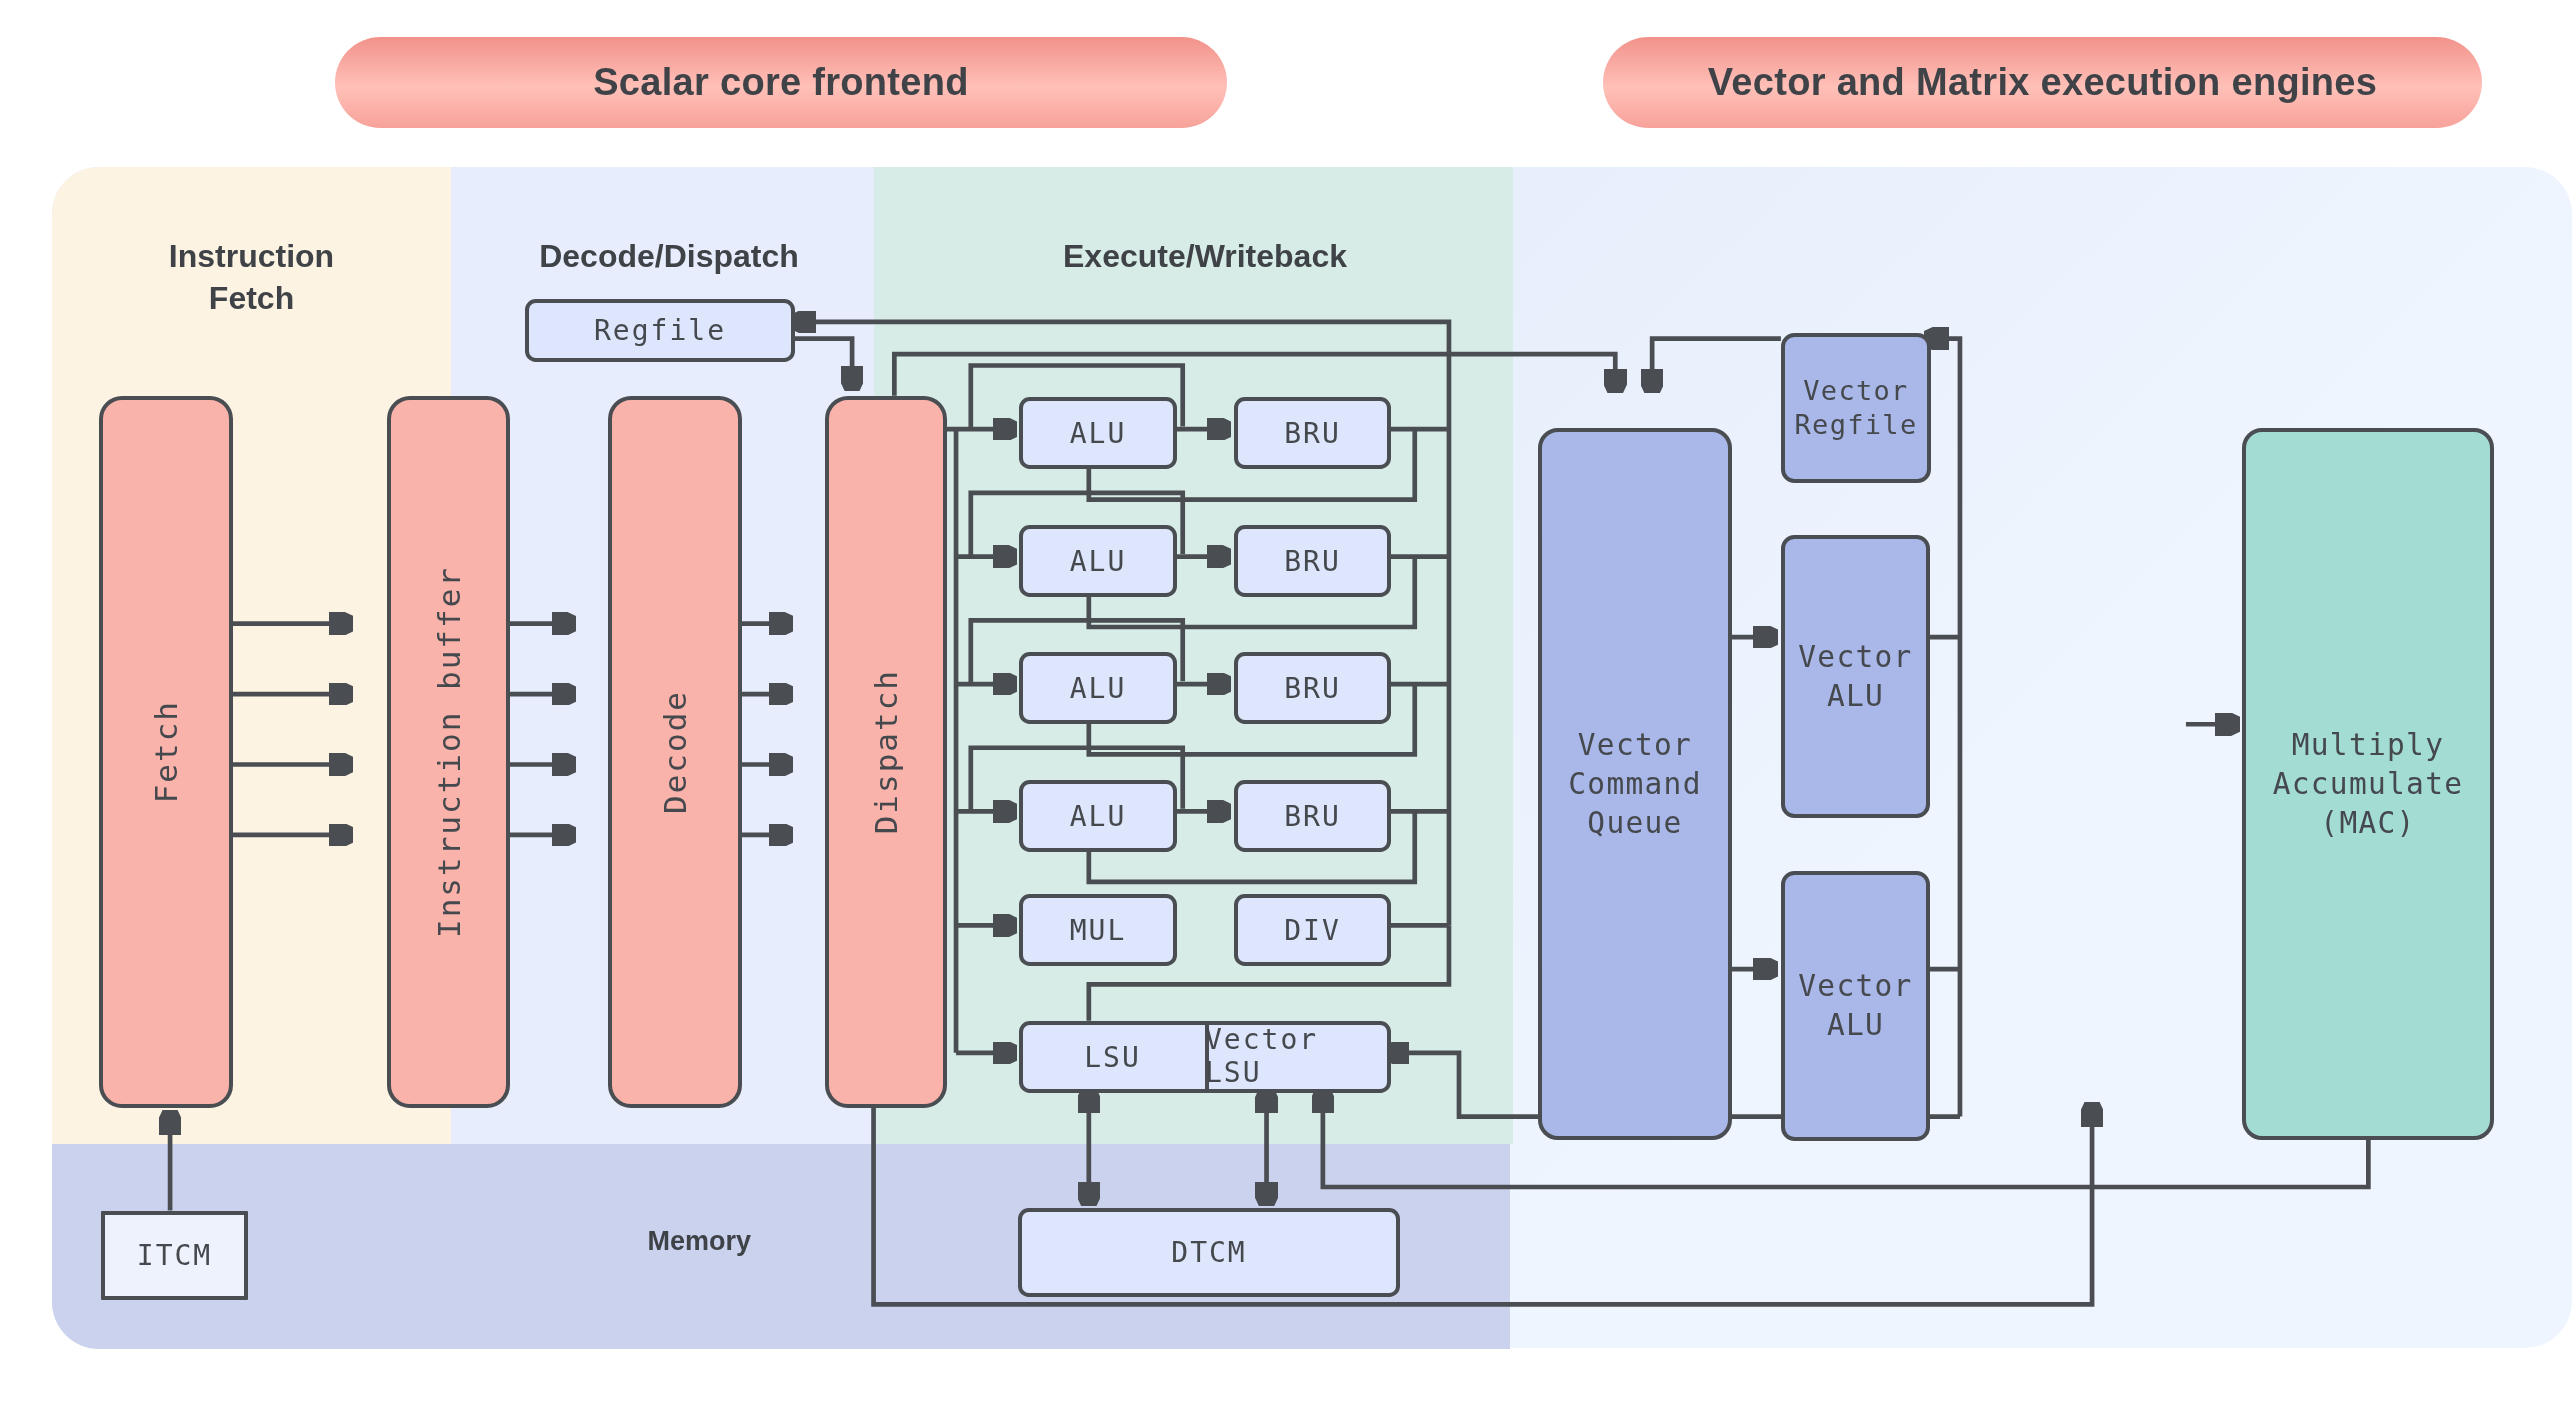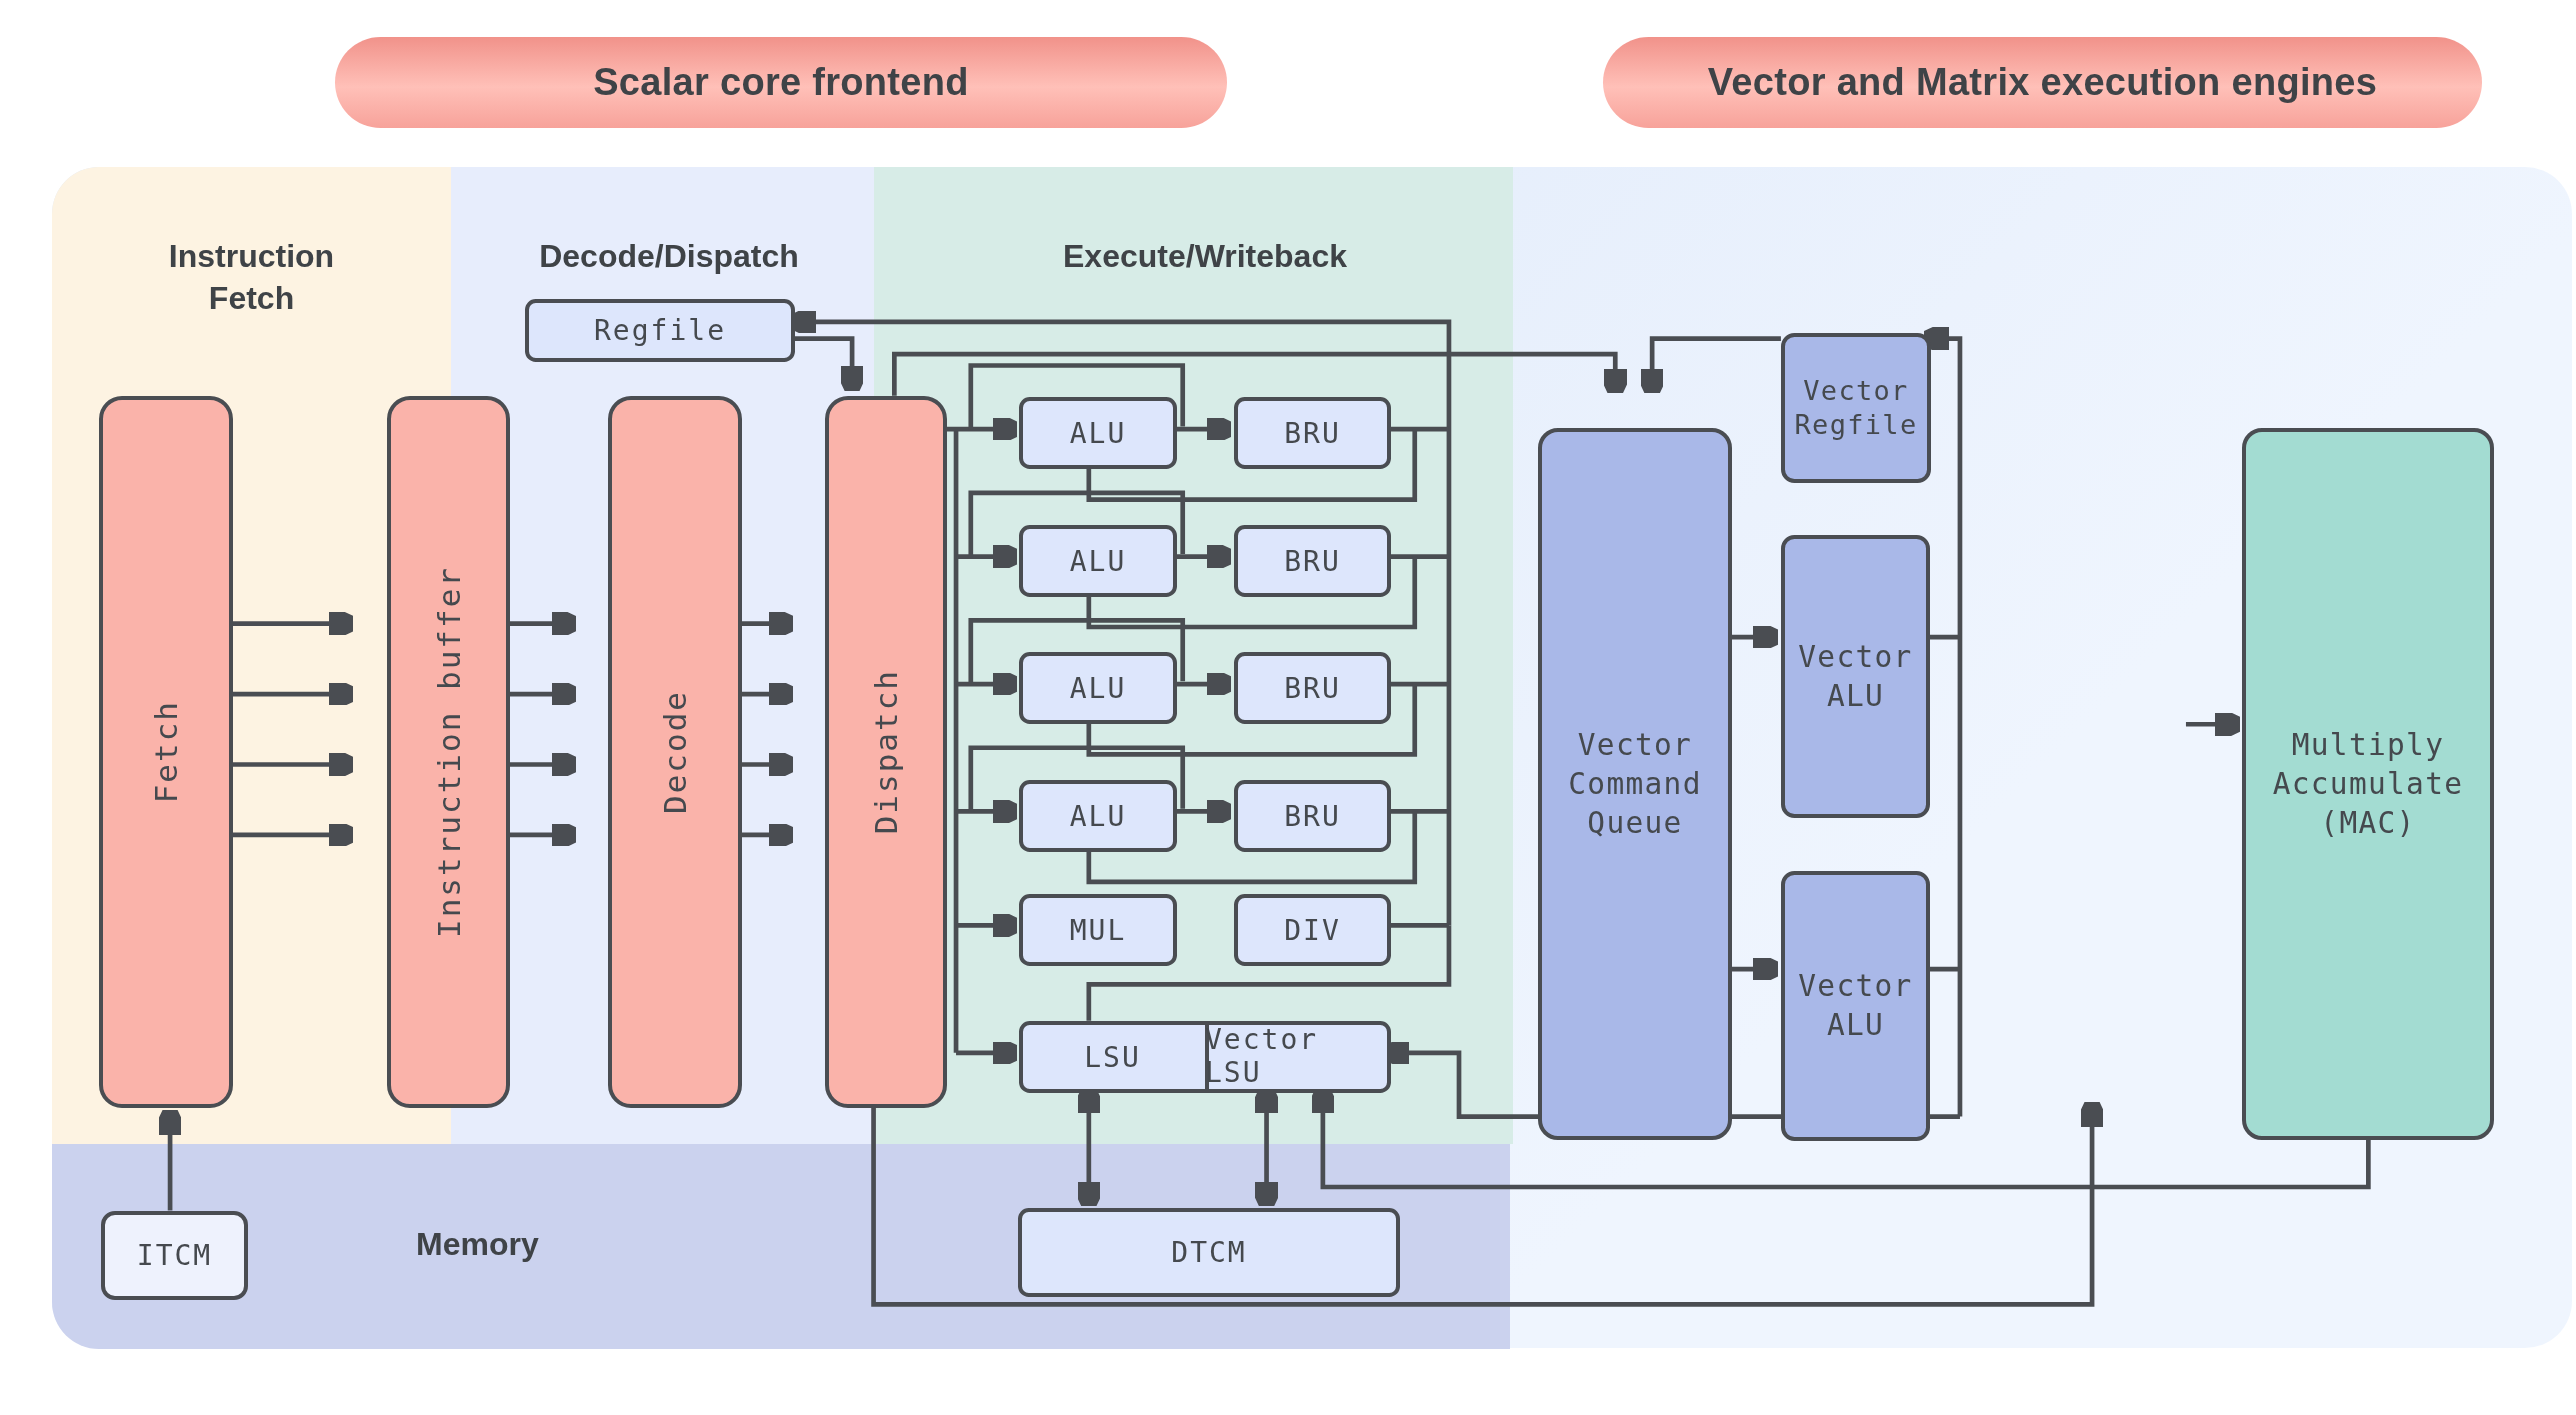--- a/index.html
+++ b/index.html
@@ -25,21 +25,21 @@
          justify-content:center;font-family:"DejaVu Sans Mono",monospace;color:var(--label);}
   .pinkcol{background:var(--pink-block);border-radius:23px;}
   .vlabel{writing-mode:vertical-rl;transform:rotate(180deg);font-size:31px;letter-spacing:2px;white-space:nowrap;}
   .sbox{background:var(--light-blue-box);border-radius:10.7px;font-size:28px;letter-spacing:2px;}
   .bigbox{border-radius:20px;font-size:29.5px;letter-spacing:1.3px;text-align:center;margin-top:32px;}
   .peri{background:var(--periwinkle-block);}
   .teal{background:var(--teal-block);}
   .preline{white-space:pre-line;line-height:39px;}
   #wires{position:absolute;left:0;top:0;pointer-events:none;}
   #wires path{fill:none;stroke:var(--line);stroke-width:7;}
-  .memlbl{position:absolute;font-size:32px;font-weight:600;color:var(--text-dark);text-align:left;}
+  .memlbl{position:absolute;font-size:27px;font-weight:600;color:var(--text-dark);text-align:right;}
   .split{position:absolute;top:0;bottom:0;border-left:4px solid var(--line);}
 </style>
 </head>
 <body>
 
 <div id="stage">
 
   <div class="pill" style="left:1603px;top:37px;width:879px;">
     <span>Vector and Matrix execution engines</span>
   </div>
@@ -200,21 +200,21 @@
   <div class="block sbox" style="left:1019px;top:1021px;width:364px;height:64px;border-width:4px;padding:0;">
     <div class="abs" style="left:0;top:0;width:179px;height:100%;display:flex;align-items:center;justify-content:center;">
       <span>LSU</span>
     </div>
     <div class="split" style="left:182px;"></div>
     <div class="abs" style="left:182px;top:0;right:0;height:100%;display:flex;align-items:flex-end;justify-content:center;">
       <span>Vector LSU</span>
     </div>
   </div>
 
-  <div class="block sbox" style="left:101px;top:1211px;width:139px;height:81px;border-width:4px;background:var(--itcm-box);border-radius:14px;">
+  <div class="block sbox" style="left:101px;top:1211px;width:139px;height:81px;border-width:4px;background:var(--itcm-box);border-radius:1px;">
     <span>ITCM</span>
     </div>
   <div class="block sbox" style="left:1018px;top:1208px;width:374px;height:81px;border-width:4px;text-align:center;">
     <span>DTCM</span>
     </div>
 
   <div class="block bigbox peri preline" style="left:1538px;top:396px;width:186px;height:704px;">
     <span class="preline">Vector
 Command
 Queue</span></div>

